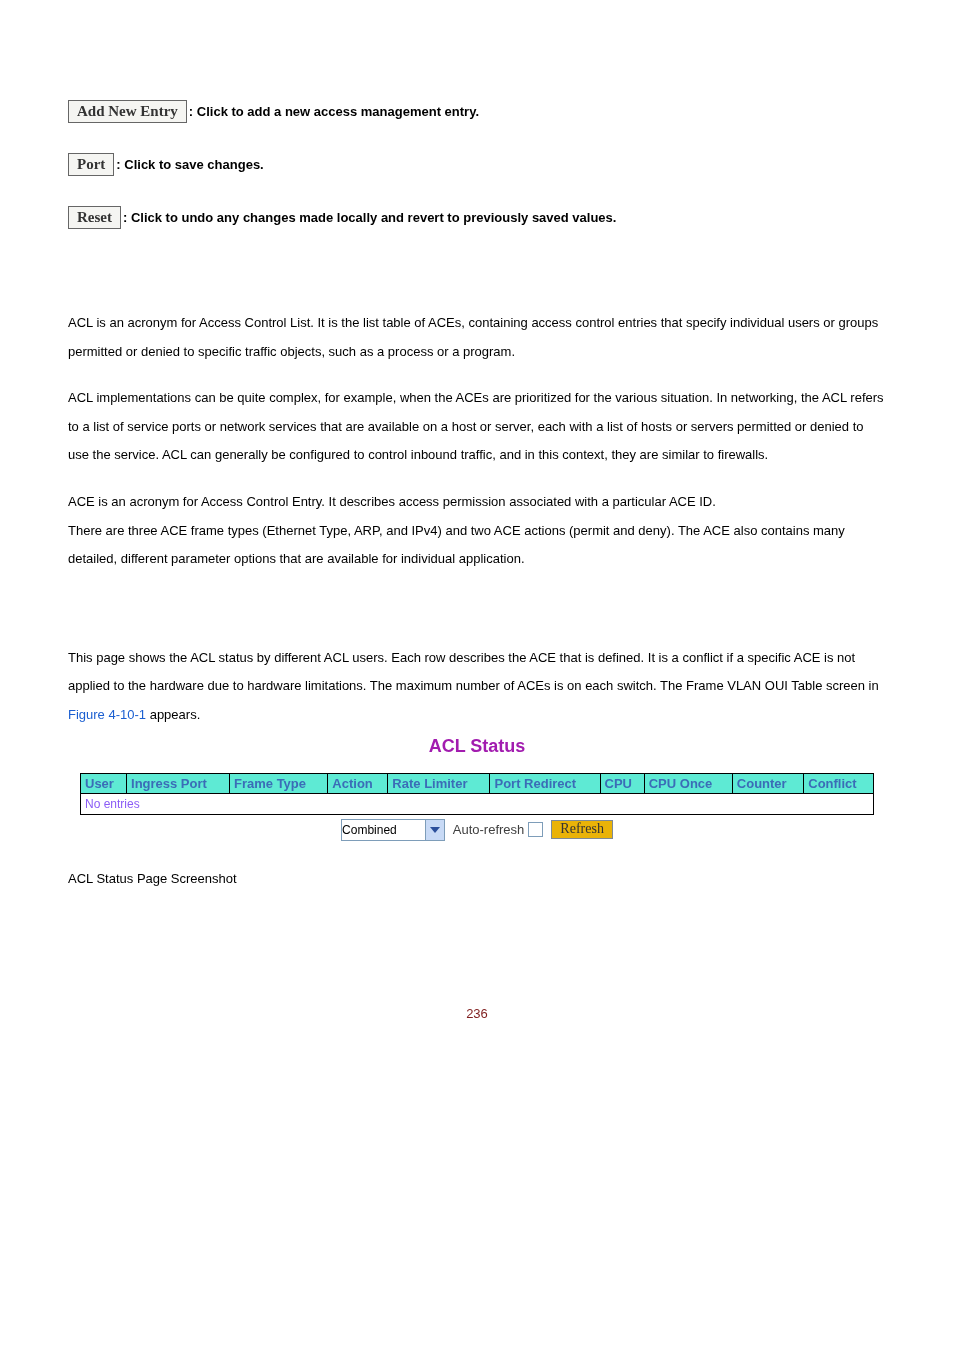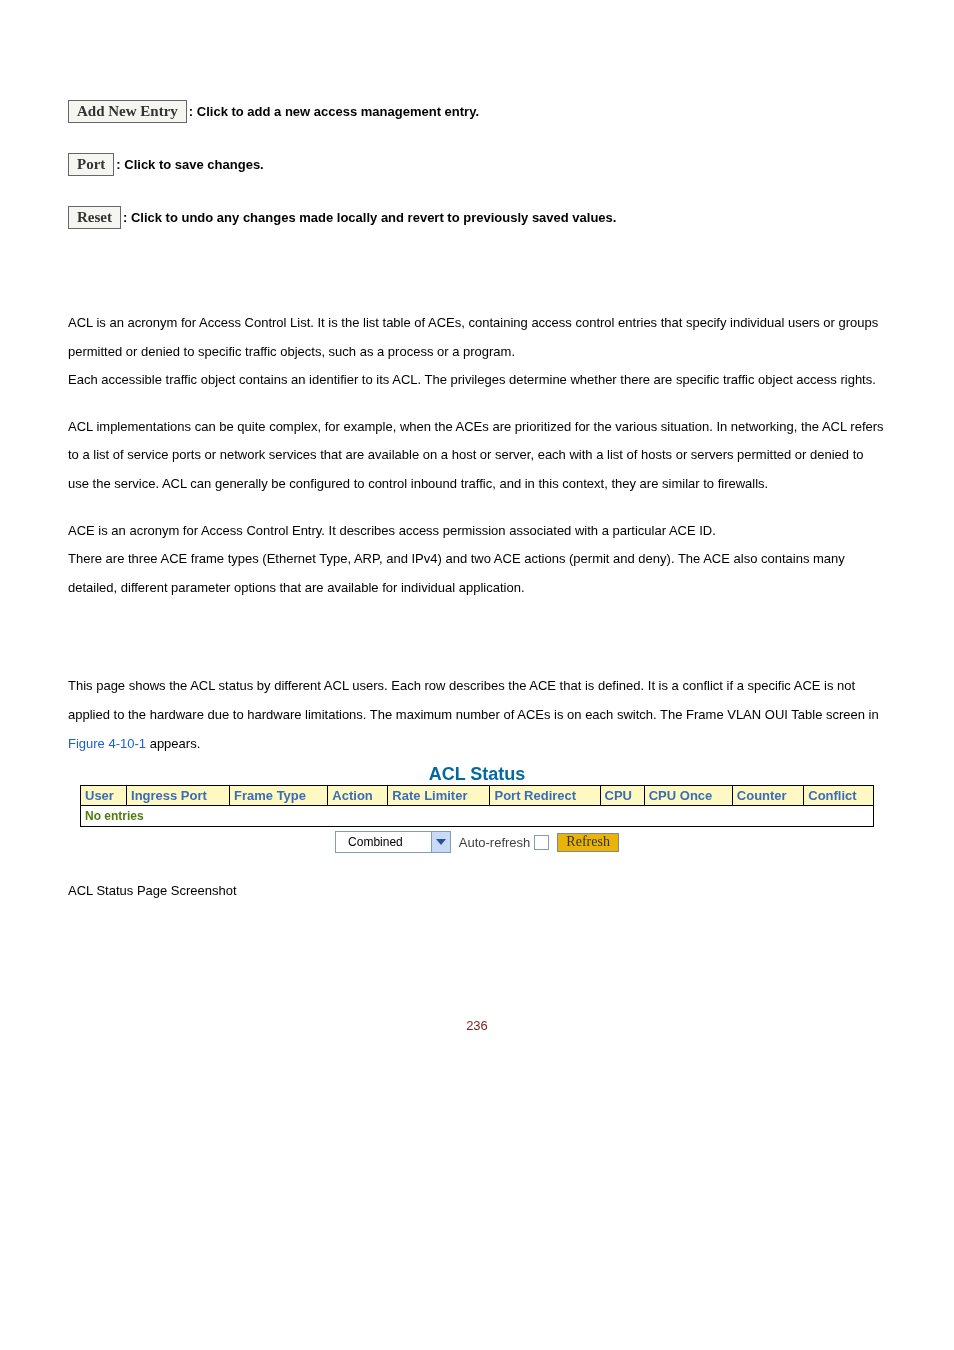--- a/index.html
+++ b/index.html
@@ -37,65 +37,64 @@
     margin: 0 0 18px 0;
     font-size: 13px;
   }
   .link {
     color: #1b5fd1;
     text-decoration: none;
   }
   .panel-title {
     font-weight: bold;
     font-size: 18px;
-    color: #0369a1;
+    color: #a21caf;
     text-align: center;
     margin-top: 6px;
-    margin-bottom: 0;
+    margin-bottom: 16px;
   }
   .acl-wrap {
     margin: 0 12px 0 12px;
   }
   table.acl {
     border-collapse: collapse;
     width: 100%;
     font-size: 13px;
   }
   table.acl th, table.acl td {
     border: 1px solid #000;
     padding: 2px 4px;
     text-align: left;
   }
   table.acl th {
     font-weight: bold;
     color: #3b6cb7;
-    background: #fef9c3;
+    background: #5eead4;
     white-space: nowrap;
   }
   table.acl td.noentries {
-    color: #4d7c0f;
+    color: #8b5cf6;
     font-size: 12px;
     padding: 3px 4px;
-    font-weight: bold;
   }
   .controls-row {
     display: flex;
     align-items: center;
     justify-content: center;
     margin-top: 4px;
     gap: 8px;
   }
   .select-like {
     display: inline-flex;
     align-items: center;
     border: 1px solid #7e9db9;
     background: #fff;
     font-size: 12px;
     height: 20px;
-    padding: 0 0 0 12px;
+    padding: 0 0 0 0;
   }
   .select-like .arrow-box {
     background: #c8daf6;
     border-left: 1px solid #7e9db9;
     width: 18px;
     height: 100%;
     display: inline-flex;
     align-items: center;
     justify-content: center;
     margin-left: 28px;
@@ -152,21 +151,20 @@
     <span class="btn-desc">: Click to save changes.</span>
   </div>
 
   <div class="btn-row" style="margin-bottom:80px;">
     <span class="ms-button">Reset</span>
     <span class="btn-desc">: Click to undo any changes made locally and revert to previously saved values.</span>
   </div>
 
   <p class="body-text">
     <span>ACL is an acronym for Access Control List. It is the list table of ACEs, containing access control entries that specify individual users or groups permitted or denied to specific traffic objects, such as a process or a program.</span><br>
-    <span>Each accessible traffic object contains an identifier to its ACL. The privileges determine whether there are specific traffic object access rights.</span>
   </p>
 
   <p class="body-text">ACL implementations can be quite complex, for example, when the ACEs are prioritized for the various situation. In networking, the ACL refers to a list of service ports or network services that are available on a host or server, each with a list of hosts or servers permitted or denied to use the service. ACL can generally be configured to control inbound traffic, and in this context, they are similar to firewalls.</p>
 
   <p class="body-text" style="margin-bottom:70px;">
     <span>ACE is an acronym for Access Control Entry. It describes access permission associated with a particular ACE ID.</span><br>
     <span>There are three ACE frame types (Ethernet Type, ARP, and IPv4) and two ACE actions (permit and deny). The ACE also contains many detailed, different parameter options that are available for individual application.</span>
   </p>
 
   <p class="body-text" style="margin-bottom:4px;">

